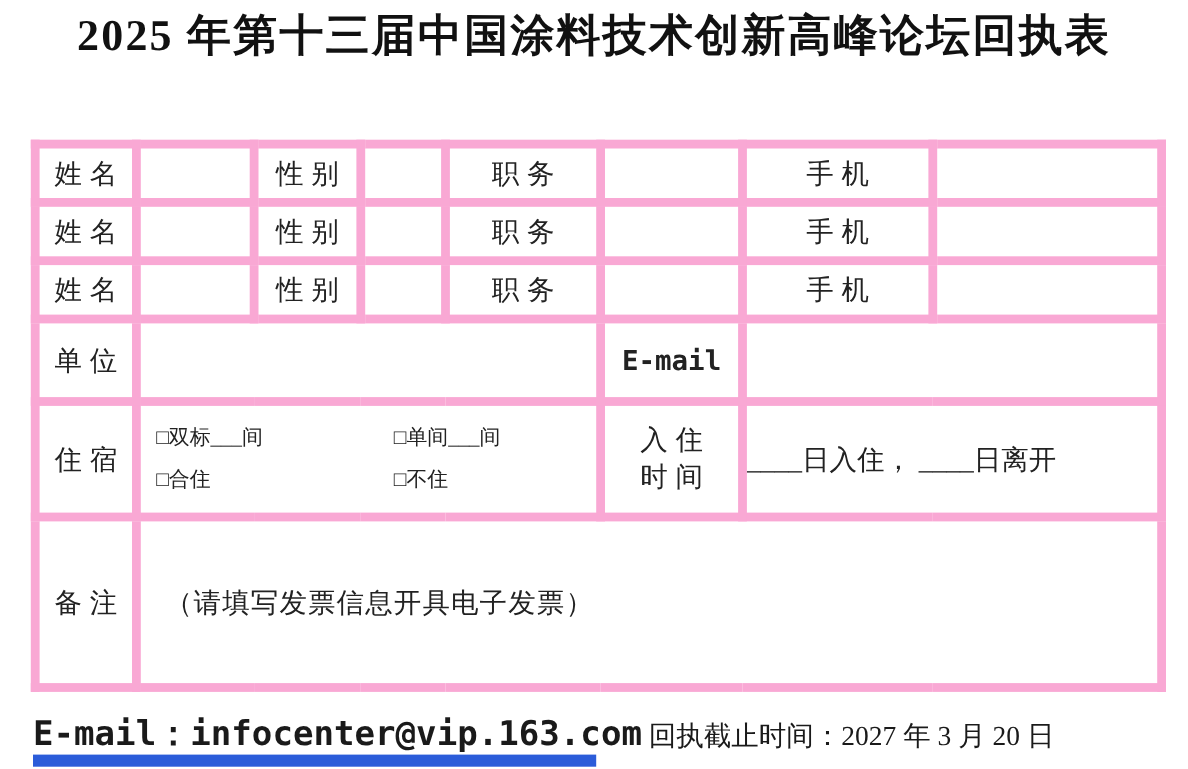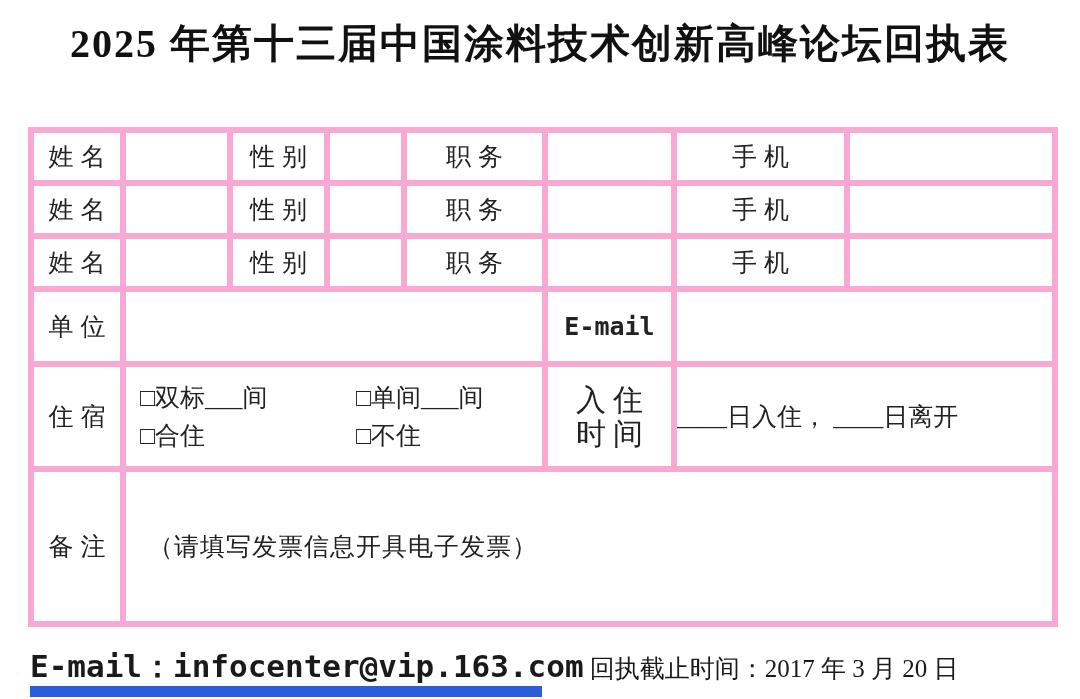--- a/index.html
+++ b/index.html
@@ -8,38 +8,38 @@
     background: #ffffff;
     font-family: "Liberation Serif", "DejaVu Serif", serif;
     color: #1a1a1a;
     overflow: hidden;
     position: relative;
   }
   .page { position: relative; width: 1080px; height: 699px; background:#ffffff; }
 
   .title {
     position: absolute;
-    top: 16px; left: 0; width: 1080px;
+    top: 4px; left: 0; width: 1080px;
     text-align: center;
     font-size: 40px;
     font-weight: bold;
     letter-spacing: 2px;
     color: #111;
     white-space: nowrap;
   }
 
   table.form {
     position: absolute;
     left: 28px; top: 127px;
     width: 1024px;
     border-collapse: collapse;
     table-layout: fixed;
   }
   table.form td {
-    border: 6px solid #f9a8d4;
+    border: 8px solid #f9a8d4;
     font-size: 25px;
     color: #222;
     vertical-align: middle;
     overflow: hidden;
   }
   td.label {
     text-align: center;
     letter-spacing: 7px;
     padding-left: 7px; 
     white-space: nowrap;
@@ -51,28 +51,28 @@
   tr.remarks td { height: 155px; border-radius: 16px; }
 
   .mono { font-family: "DejaVu Sans Mono", "Liberation Mono", monospace; letter-spacing: 0; font-weight: bold; }
   td.email-label { text-align: center; font-size: 24px; }
 
   .stay-options {
     padding-left: 14px;
     display: grid;
     grid-template-columns: 216px auto;
     grid-row-gap: 8px;
-    font-size: 25px;
+    font-size: 19px;
     line-height: 30px;
   }
   .stay-options span { white-space: nowrap; }
 
   .checkin-label {
     text-align: center;
-    font-size: 30px;
+    font-size: 25px;
     line-height: 34px;
     letter-spacing: 7px;
     padding-left: 7px;
   }
   .checkin-value { text-align: left; font-size: 25px; white-space: nowrap; }
 
   .remarks-value {
     padding-left: 22px;
     font-size: 26px;
     letter-spacing: 1px;
@@ -175,18 +175,18 @@
     </tr>
 
     <tr class="remarks">
       <td class="label">备注</td>
       <td colspan="7" class="remarks-value">（请填写发票信息开具电子发票）</td>
     </tr>
   </tbody>
     </table>
 
   <div class="footer">
-    <span class="mono">E-mail：</span><span class="mono">infocenter@vip.163.com</span><span> 回执截止时间：2017 年 3 月 20 日</span>
+    <span class="mono">E-mail：</span><span class="mono">infocenter@vip.163.com</span><span> 回执截止时间：2027 年 3 月 20 日</span>
   </div>
 
   <div class="selection-bar"></div>
 
 </div>
 
 </body></html>

